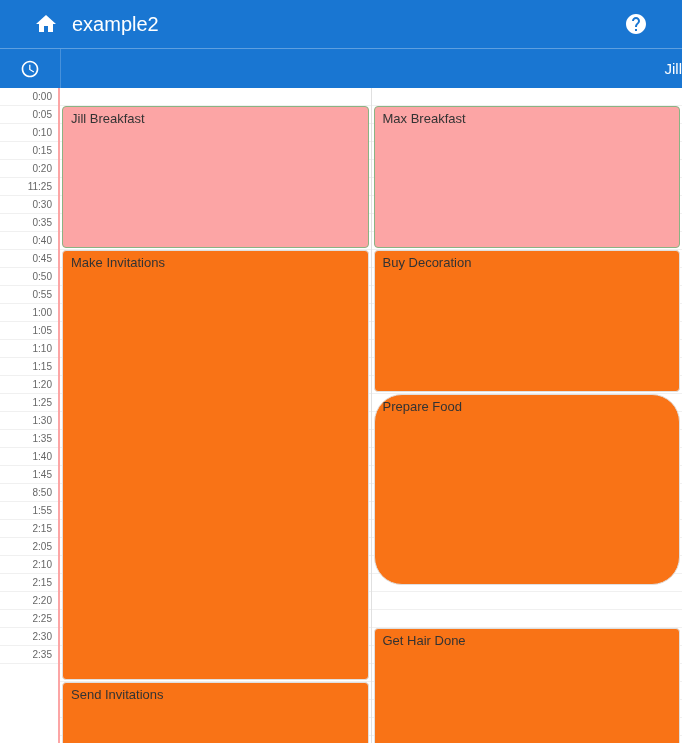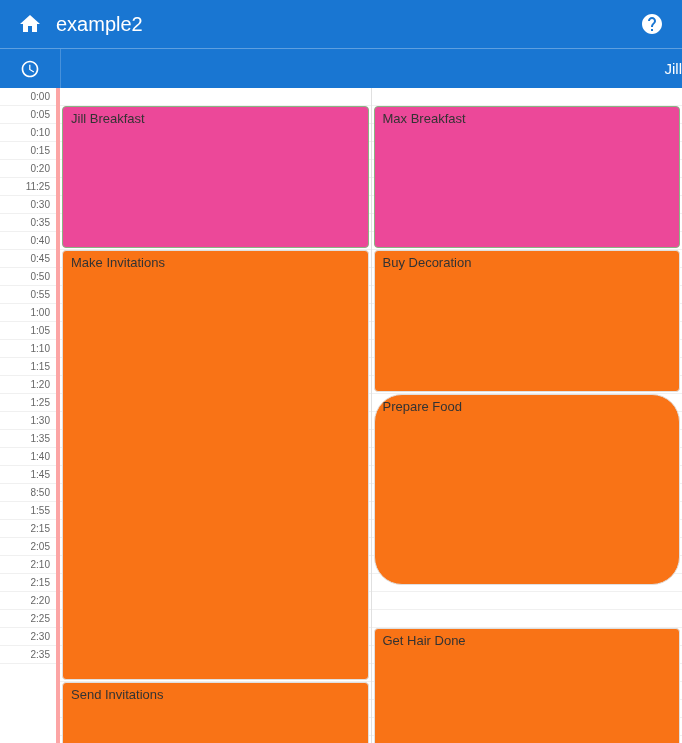--- a/index.html
+++ b/index.html
@@ -5,21 +5,21 @@
     * { box-sizing: border-box; margin: 0; padding: 0; }
     body { font-family: Arial, sans-serif; background: #f5f5f5; width: 682px; height: 743px; overflow: hidden; }
 
     
     .header {
       background: #1976D2;
       color: white;
       display: flex;
       align-items: center;
       justify-content: space-between;
-      padding: 0 16px;
+      padding: 0 32px;
       height: 48px;
     }
     .header-title {
       font-size: 20px;
       font-weight: 500;
       flex: 1;
       margin-left: 12px;
     }
     .header-icon {
       width: 28px;
@@ -54,21 +54,21 @@
     .schedule-area {
       display: flex;
       height: calc(743px - 48px - 40px);
       overflow-y: auto;
       background: white;
     }
 
     .time-col {
       width: 60px;
       flex-shrink: 0;
-      border-right: 4px solid #fca5a5;
+      border-right: 2px solid #fca5a5;
     }
     .time-slot {
       height: 18px;
       display: flex; align-items: center; justify-content: flex-end;
       padding-right: 6px;
       font-size: 10px;
       color: #666;
       border-bottom: 1px solid #f0f0f0;
     }
 
@@ -90,21 +90,21 @@
     .event {
       position: absolute;
       left: 2px;
       right: 2px;
       border-radius: 4px;
       padding: 4px 8px;
       font-size: 13px;
       color: #333;
     }
     .event-green {
-      background: #ec4899;
+      background: #fca5a5;
       border: 1px solid #8ab383;
     }
     .event-white {
       background: #f97316;
       border: 1px solid #e0e0e0;
     }
 
     
     .schedule-area::-webkit-scrollbar { width: 6px; }
     .schedule-area::-webkit-scrollbar-thumb { background: #ccc; border-radius: 3px; }

